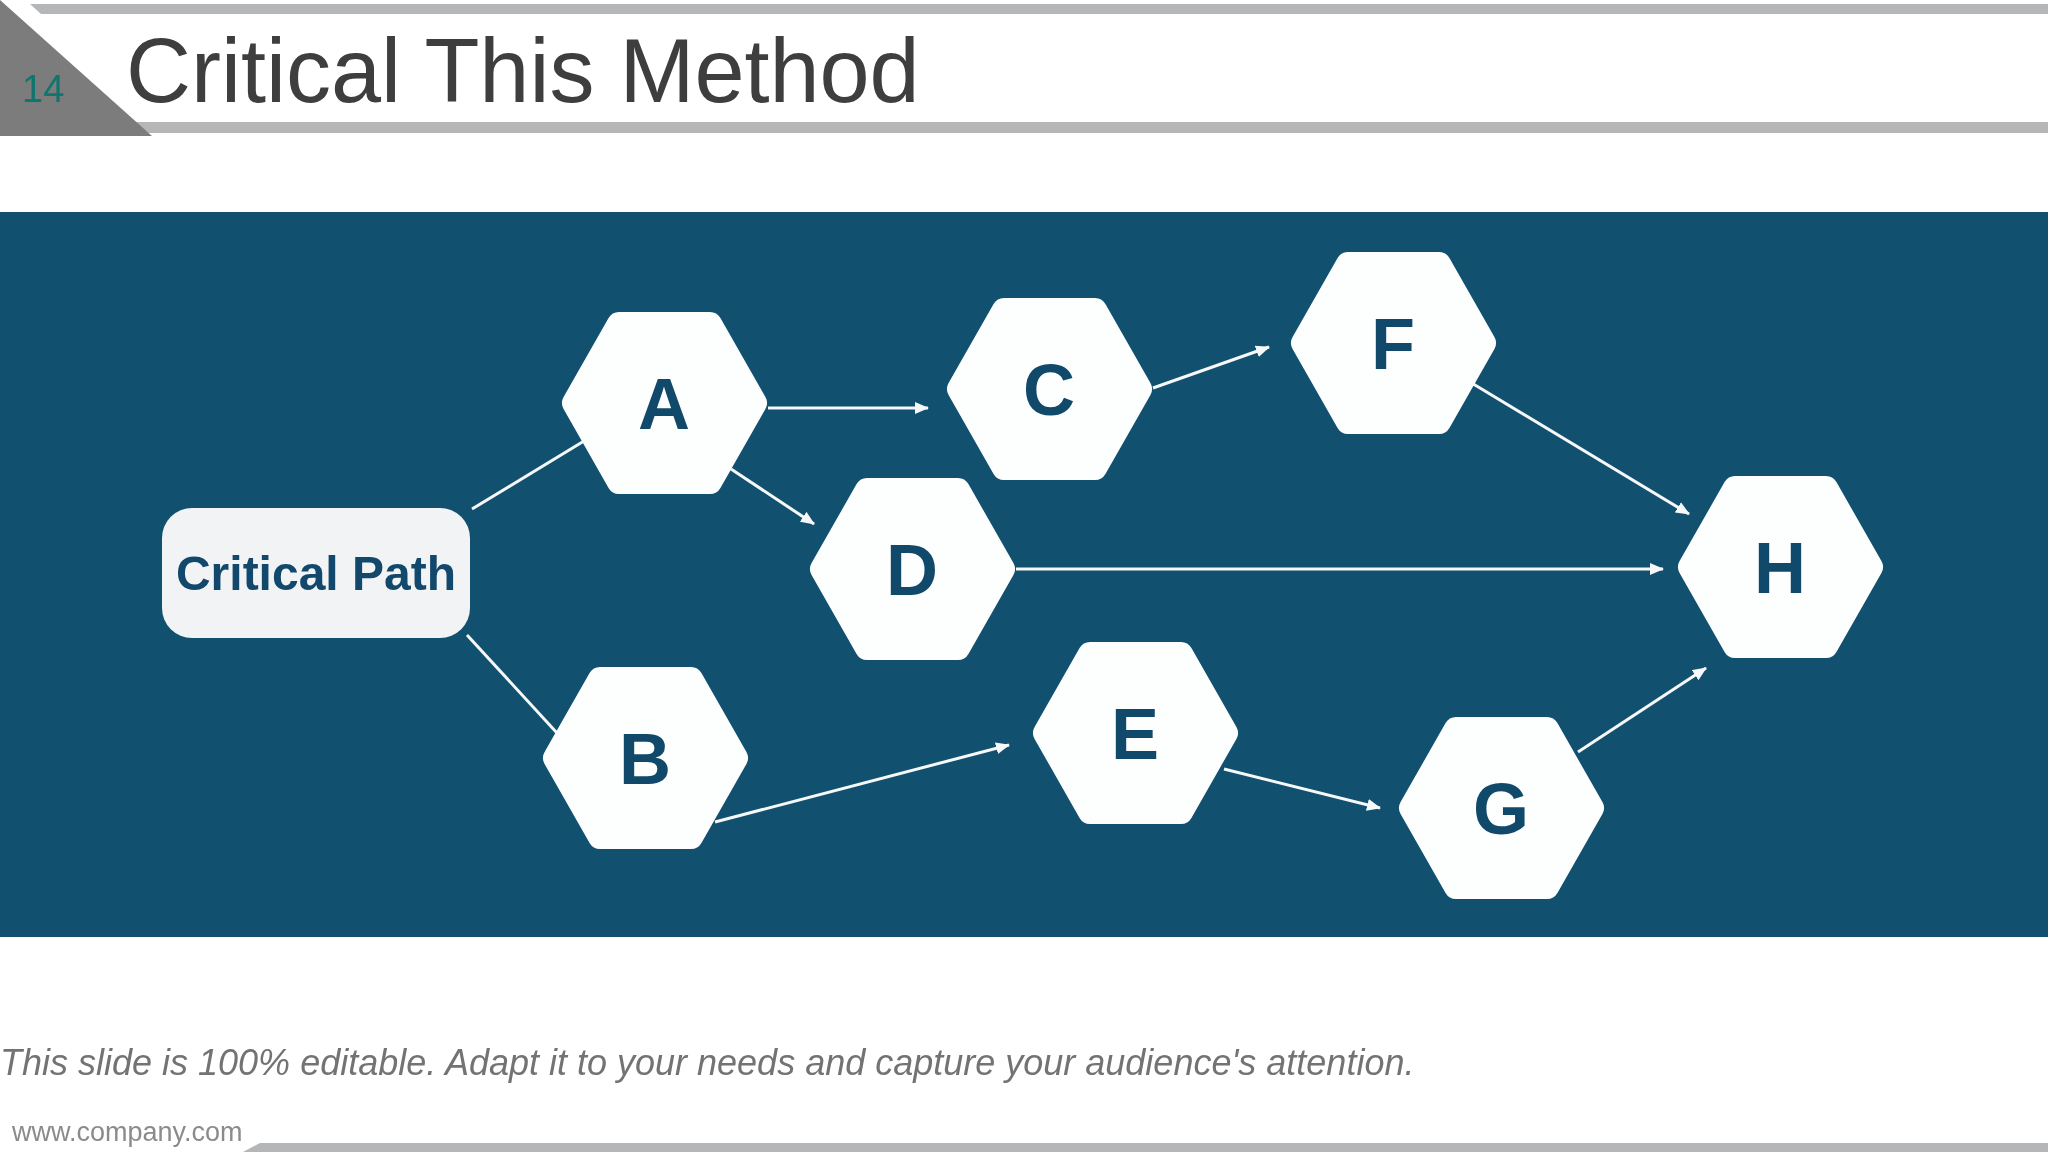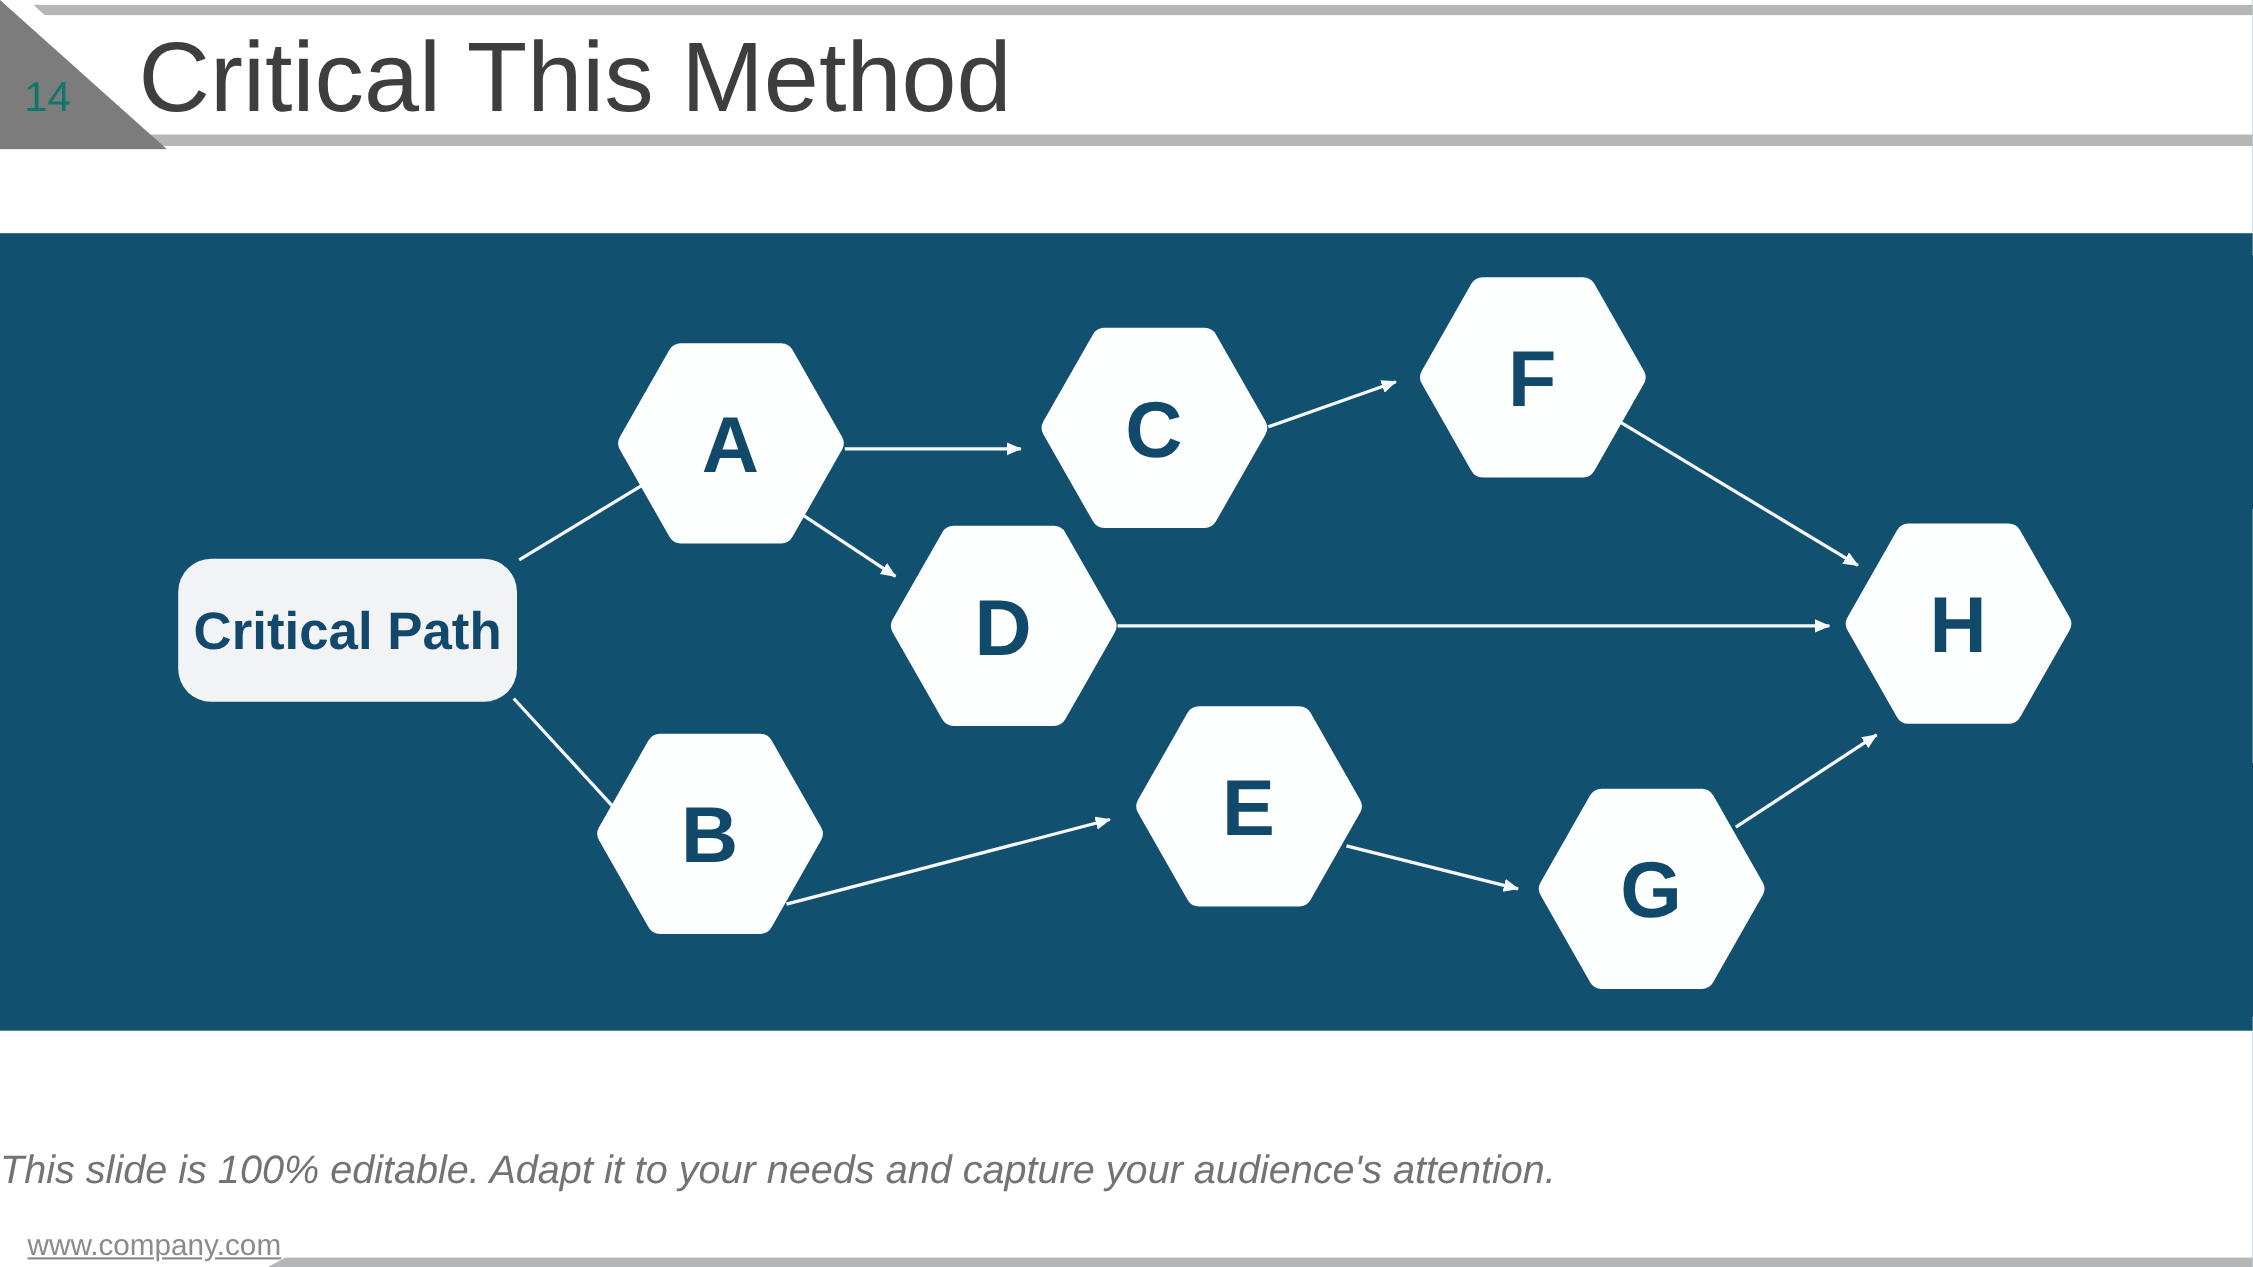--- a/index.html
+++ b/index.html
@@ -30,22 +30,22 @@
     position:absolute; left:0; top:212px;
     width:2048px; height:725px; background:#11506f;
   }
   .panel svg { position:absolute; left:0; top:0; }
   .caption {
     position:absolute; top:1026px; left:0; width:100%;
     text-align:left; font-style:italic;
     font-size:36px; color:#737373;margin-top:16px;
   }
   .footer-url {
-    position:absolute; left:25px; top:1117px;
-    font-size:27px; color:#8b8b8b;text-decoration:underline;
+    position:absolute; left:12px; top:1117px;
+    font-size:27px; color:#8b8b8b;
   }
   .edge { stroke:#f6f8f9; stroke-width:3; fill:none; }
   .hex  { fill:#fdfefe; stroke:#fdfefe; stroke-width:24; stroke-linejoin:round; }
   .hex-label {
     font-family:"Liberation Sans", sans-serif;
     font-size:72px; font-weight:bold; fill:#11496b;
     text-anchor:middle;
   }
   .start-rect { fill:#f2f3f5; }
   .start-label {

